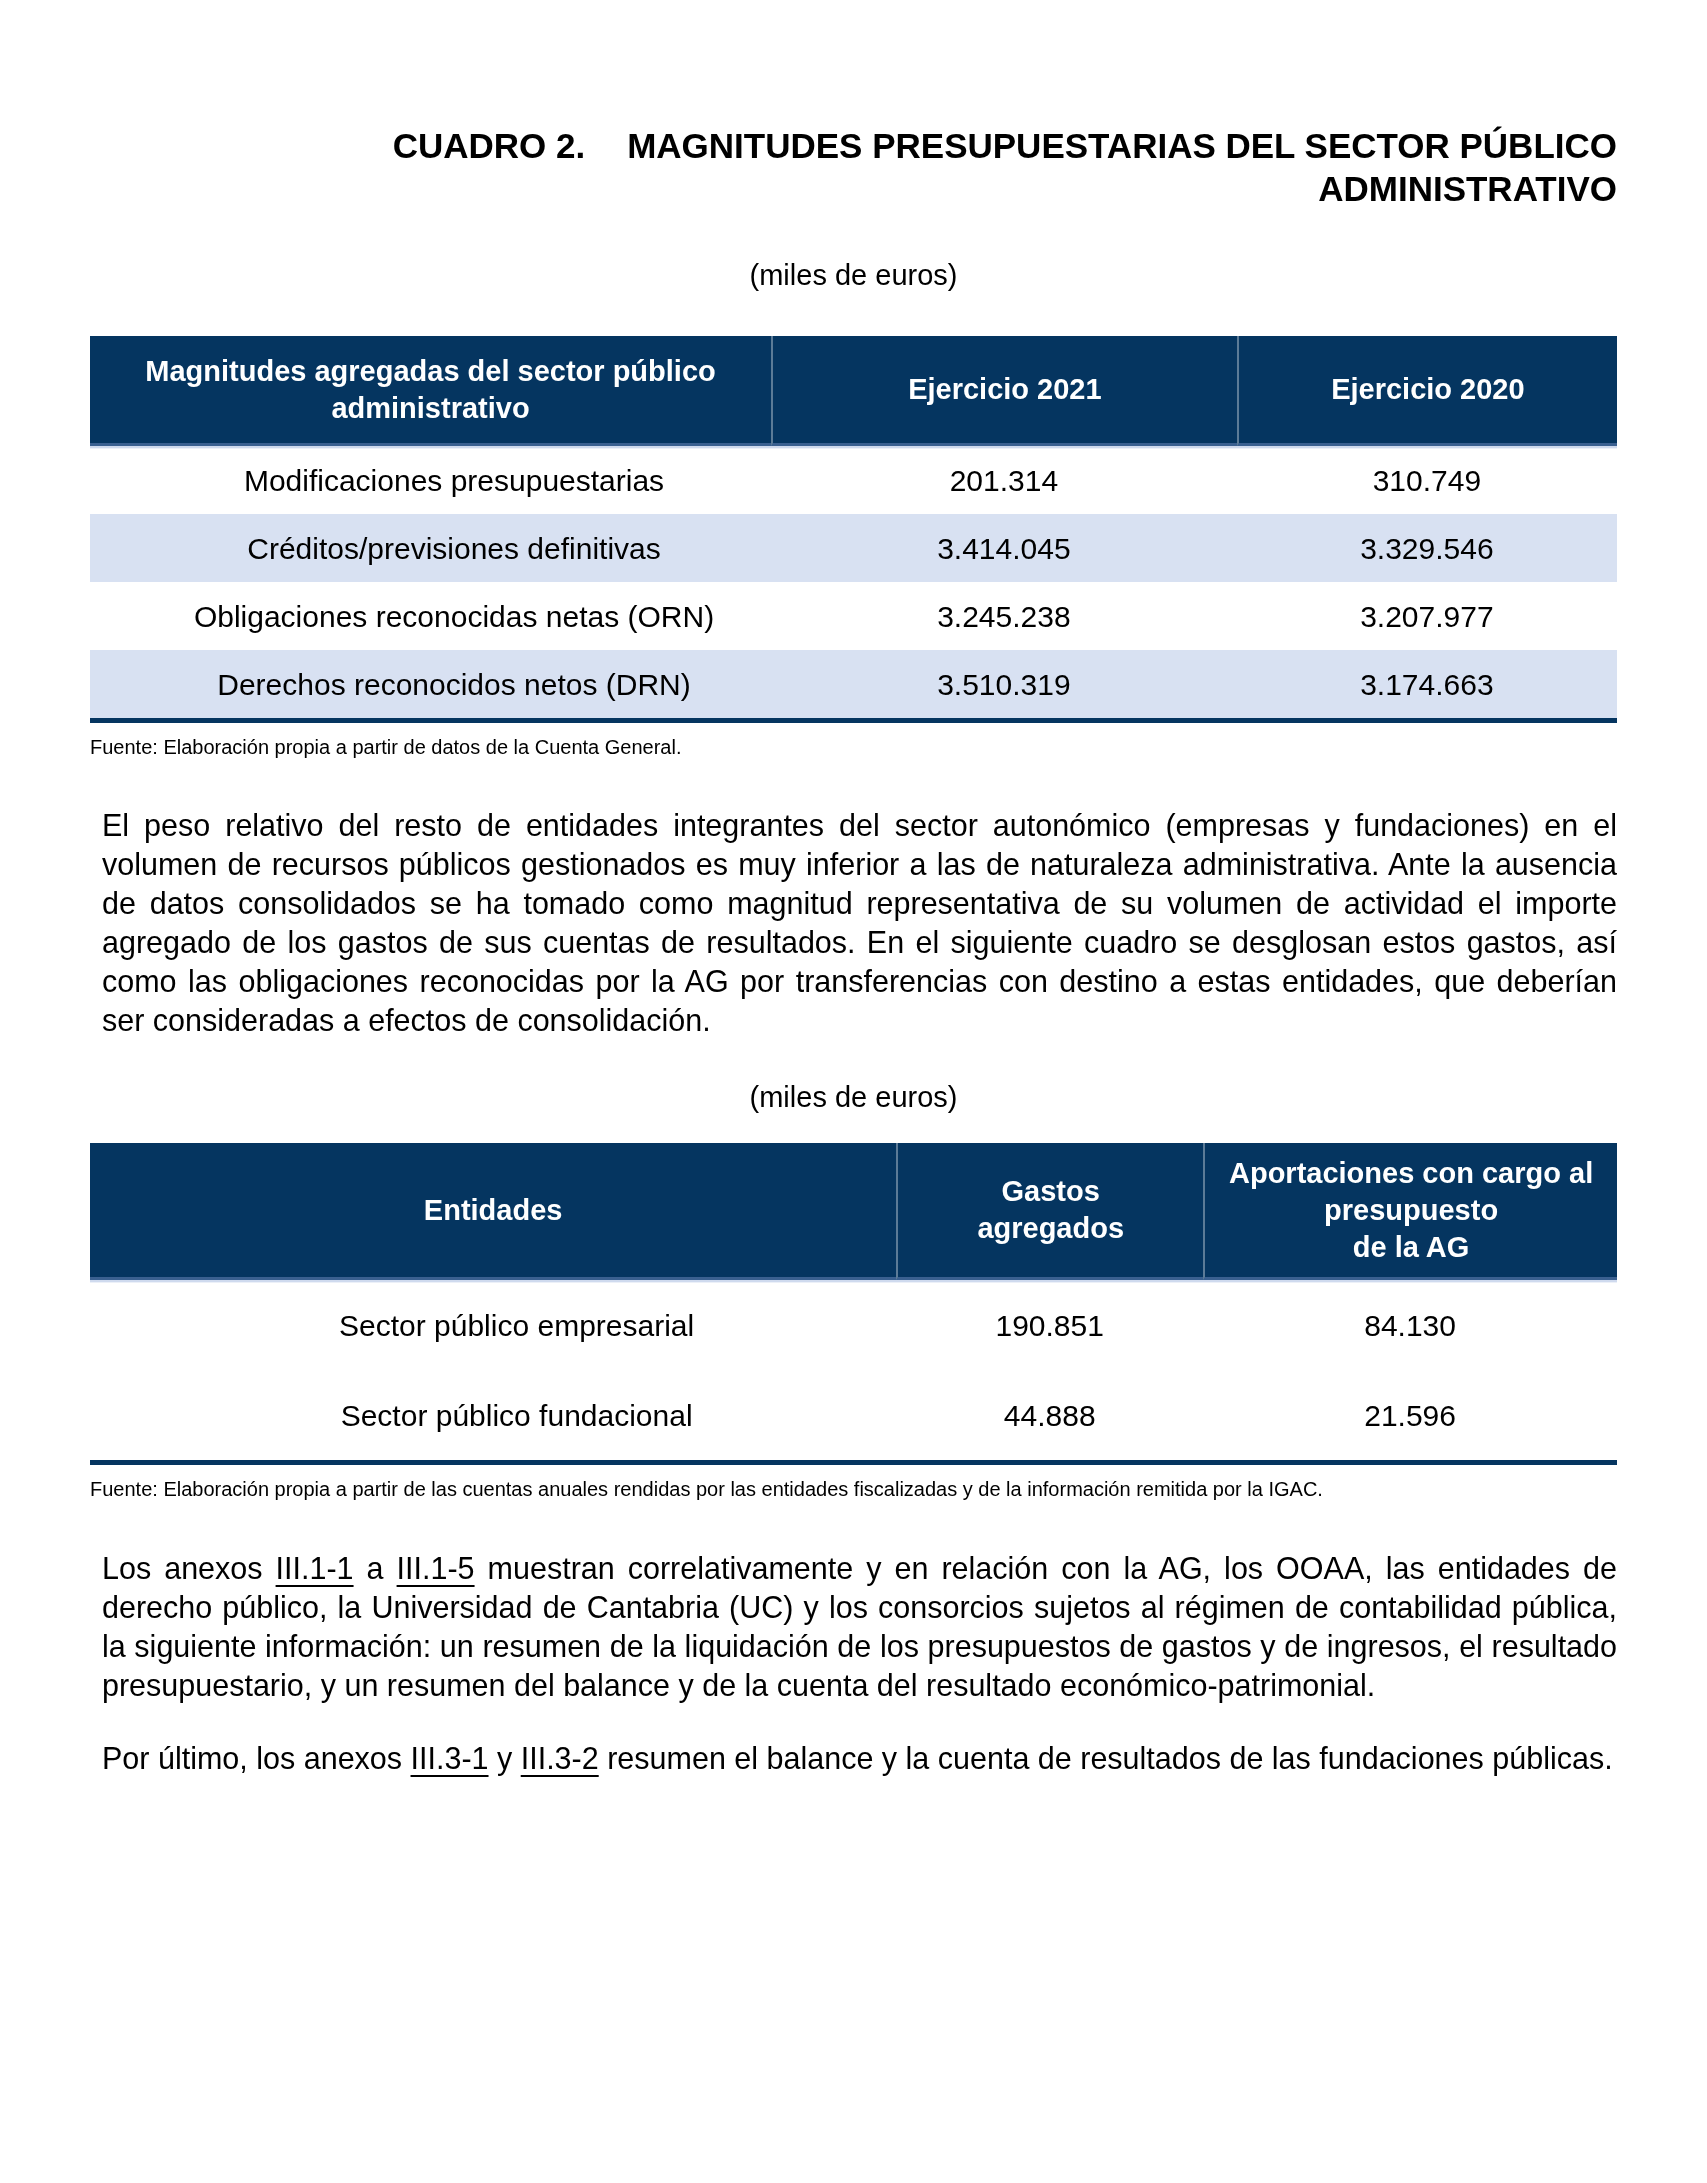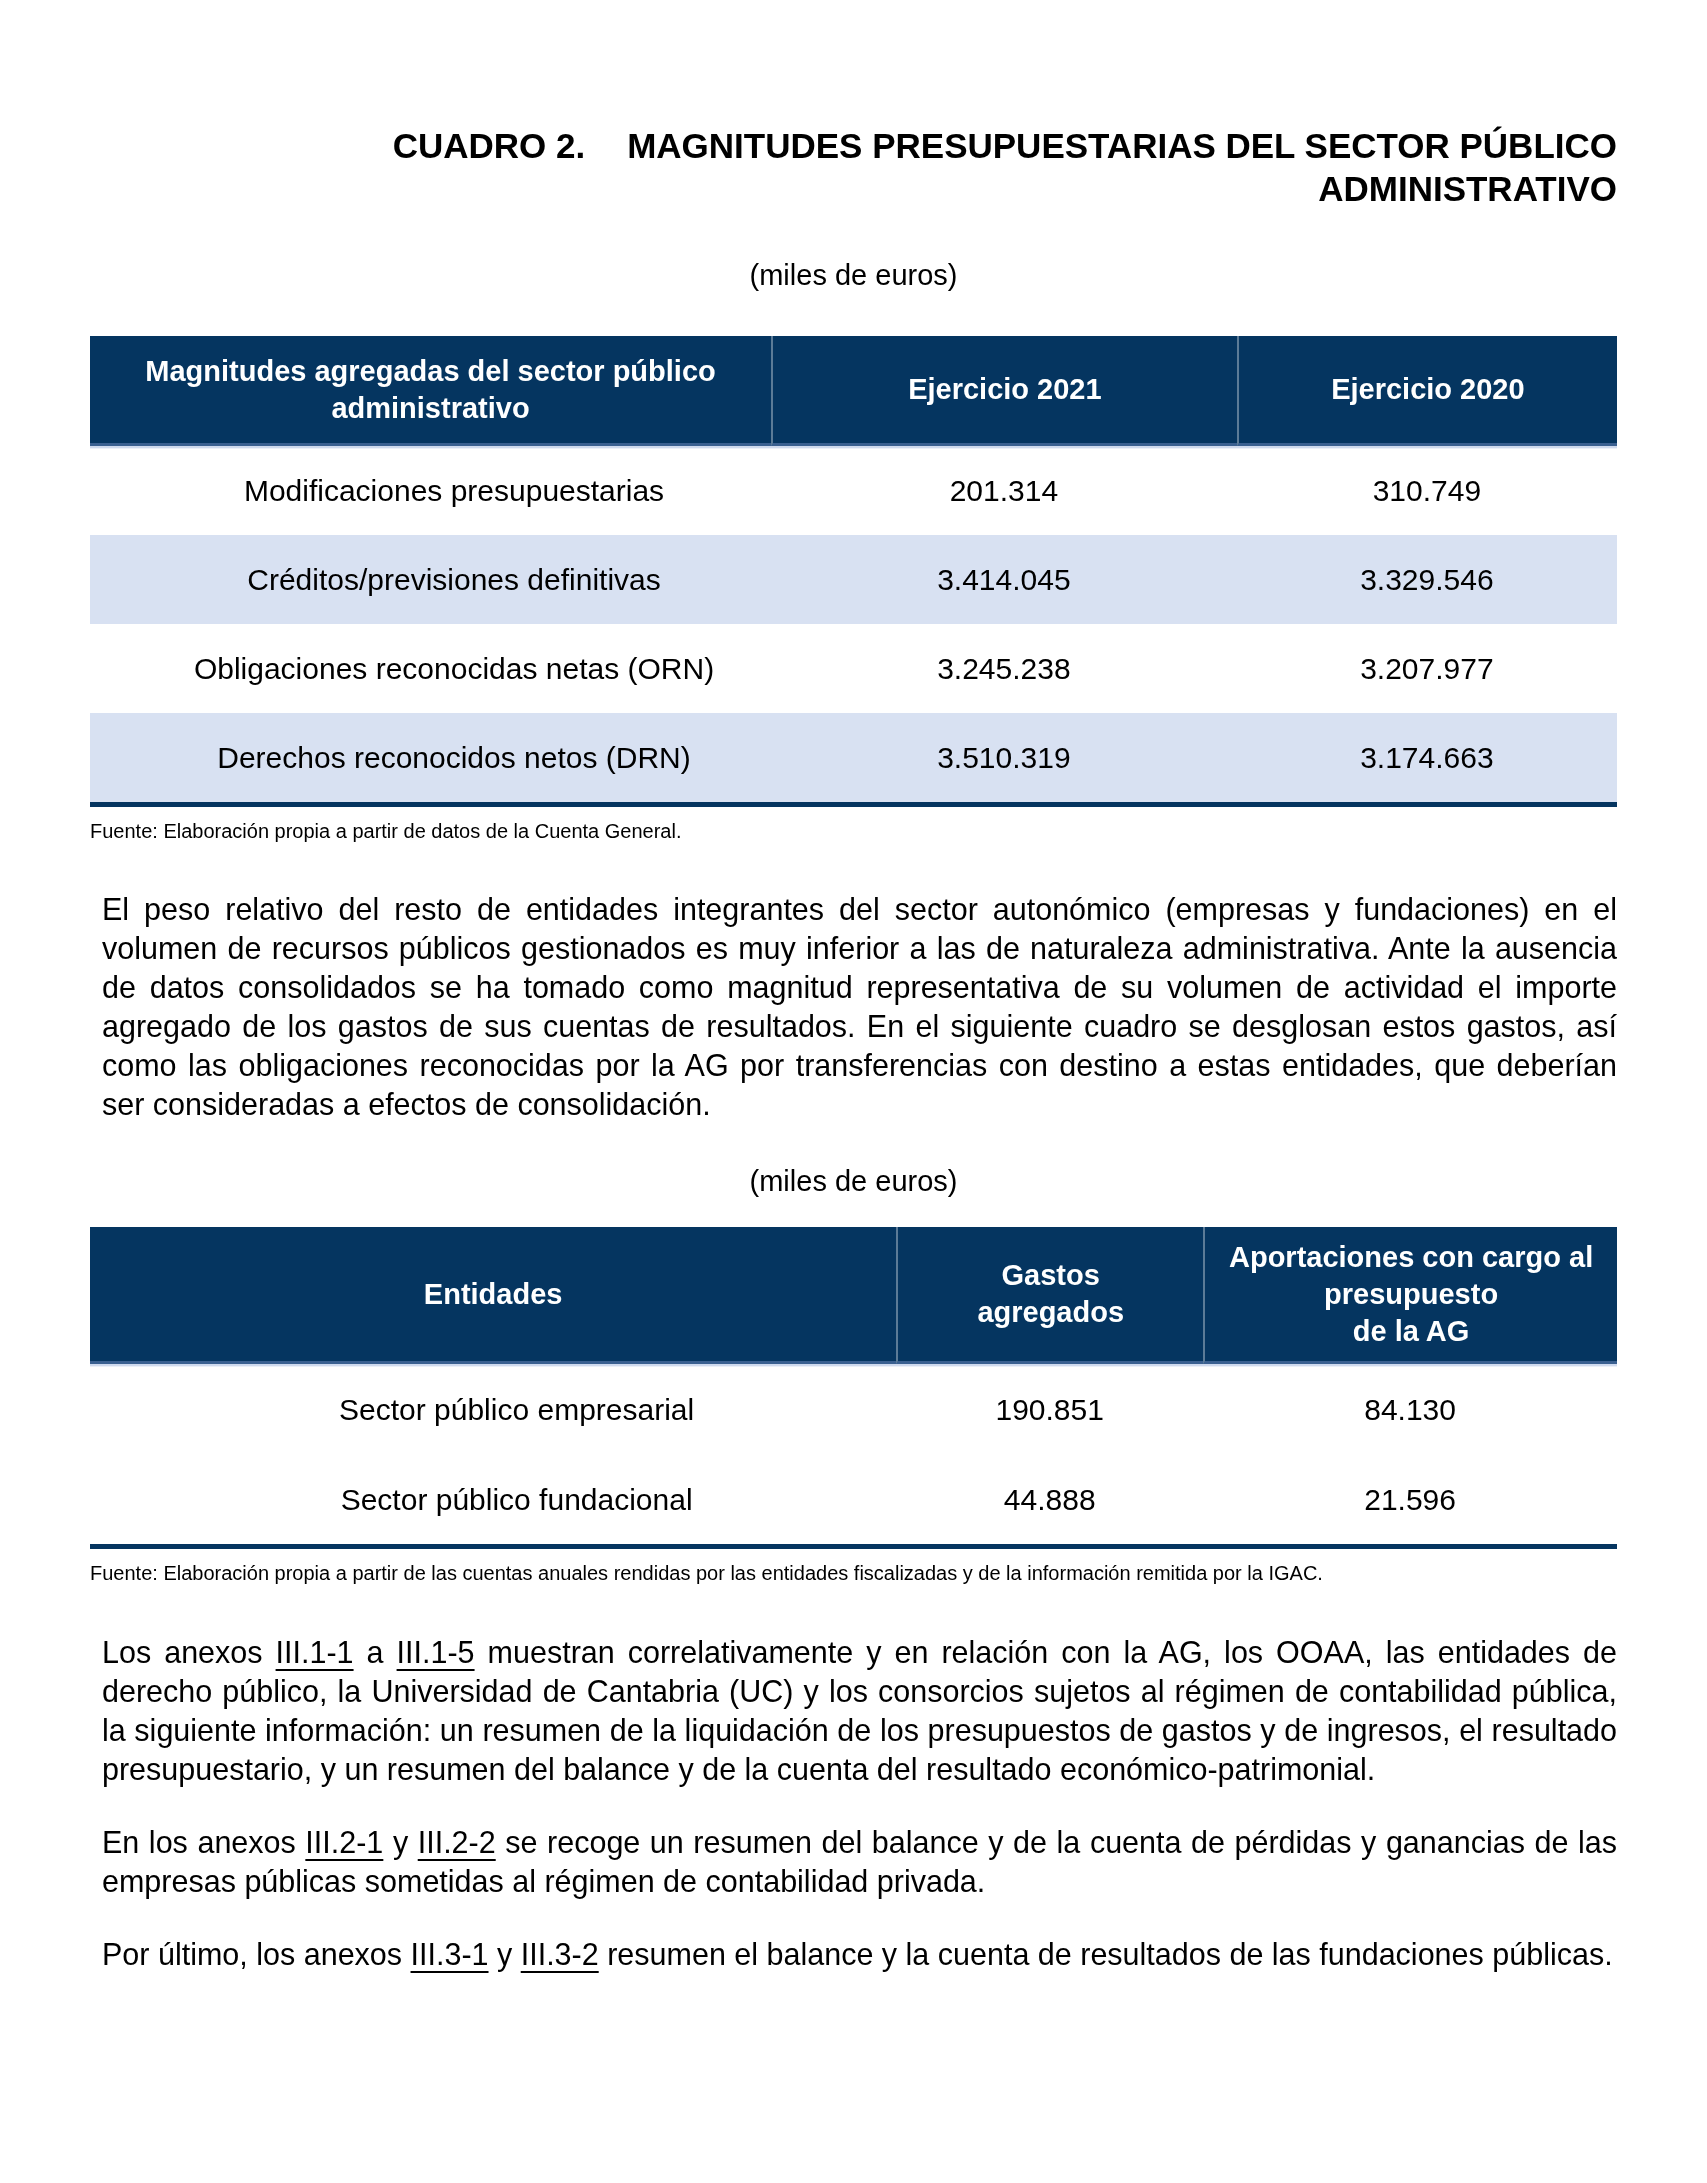--- a/index.html
+++ b/index.html
@@ -40,21 +40,21 @@
     border-bottom:3.2px solid #3a6090;
     box-shadow:0 2.4px 0 0 #cfdaee;
   }
   table.dtable th + th { border-left:2.4px solid rgba(255,255,255,0.35); }
   .t1 th { height:110px; }
   .t2 th { height:137px; }
   table.dtable td {
     font-size:30px; line-height:37px; vertical-align:middle;
     text-align:center; color:#000;
   }
-  .t1 td { height:89px; }
+  .t1 td { height:68px; }
   .t2 td { height:90px; }
   td.cell-label { text-align:left; padding-left:47px; }
   .t1 tbody tr:nth-child(even) td { background:#d8e1f2; }
 
   
   .fuente {
     font-size:20px; line-height:33px; margin-top:8px;
     text-align:justify;
   }
 
@@ -159,18 +159,17 @@
           <td>21.596</td>
         </tr>
       </tbody>
     </table>
   </div>
 
   <p class="fuente">Fuente: Elaboración propia a partir de las cuentas anuales rendidas por las entidades fiscalizadas y de la información remitida por la IGAC.</p>
 
   <p class="para para-2"><span>Los anexos </span><a class="doc-link" href="#">III.1-1</a><span> a </span><a class="doc-link" href="#">III.1-5</a><span> muestran correlativamente y en relación con la AG, los OOAA, las entidades de derecho público, la Universidad de Cantabria (UC) y los consorcios sujetos al régimen de contabilidad pública, la siguiente información: un resumen de la liquidación de los presupuestos de gastos y de ingresos, el resultado presupuestario, y un resumen del balance y de la cuenta del resultado económico-patrimonial.</span></p>
 
-  <p class="para para-3"><span>En los anexos </span><a class="doc-link" href="#">III.2-1</a><span> y </span><a class="doc-link" href="#">III.2-2</a><span> se recoge un resumen del balance y de la cuenta de pérdidas y ganancias de las empresas públicas sometidas al régimen de contabilidad privada.</span></p>
 
   <p class="para para-4"><span>Por último, los anexos </span><a class="doc-link" href="#">III.3-1</a><span> y </span><a class="doc-link" href="#">III.3-2</a><span> resumen el balance y la cuenta de resultados de las fundaciones públicas.</span></p>
 
 </div>
 
 
 </body></html>

